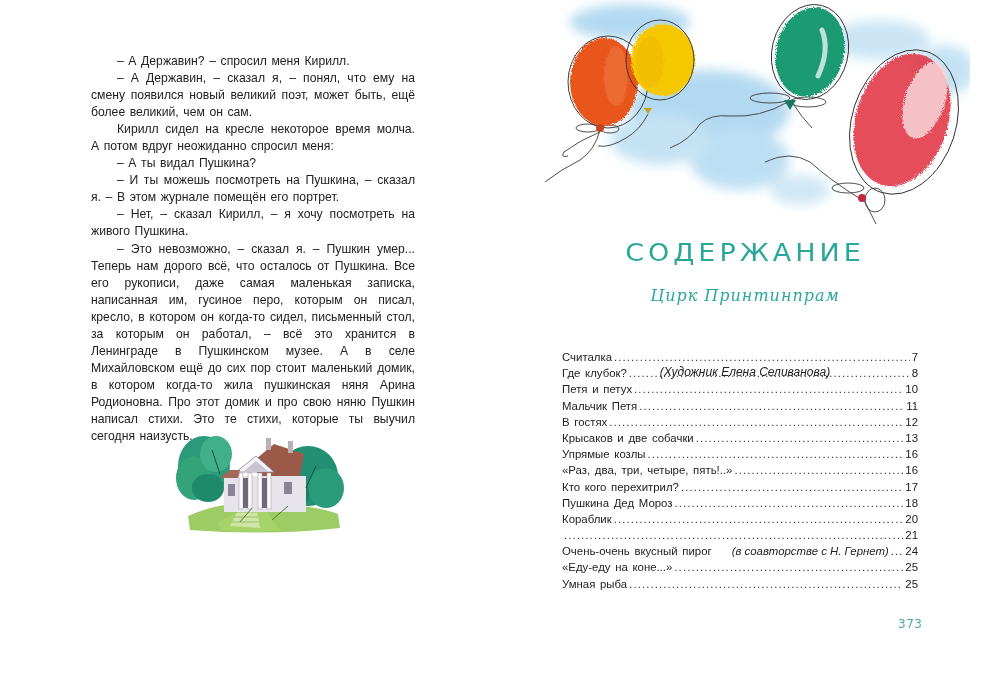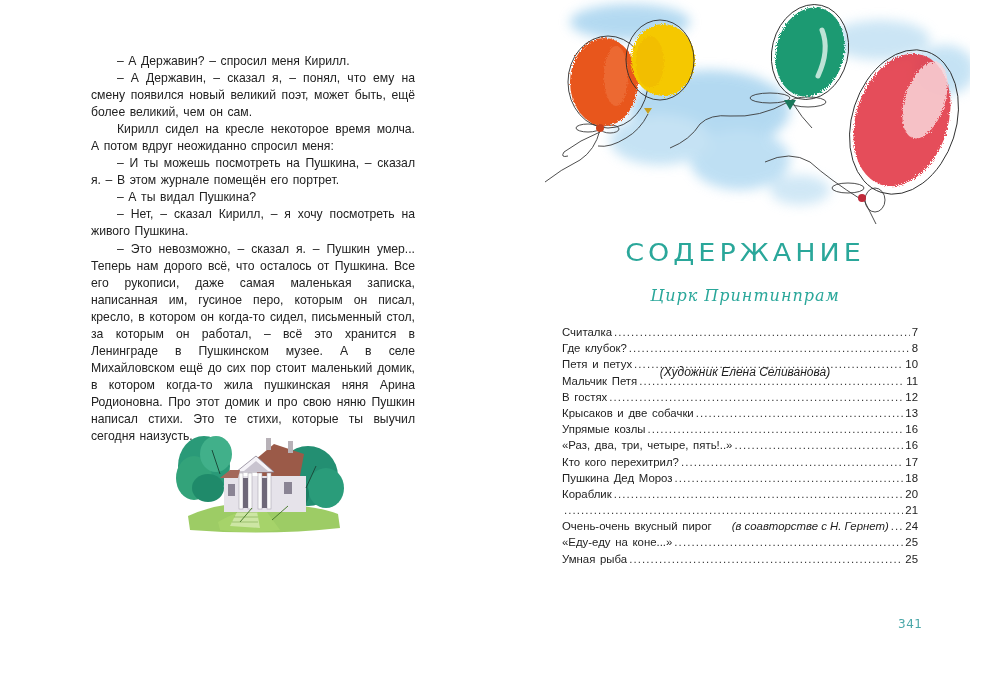--- a/index.html
+++ b/index.html
@@ -99,21 +99,21 @@
     text-align: center;
     font-style: italic;
     font-size: 12px;
     color: #222;
     margin-top: 47px;
   }
   
   .toc-list {
     position: absolute;
     left: 562px;
-    top: 324px;
+    top: 349px;
     width: 356px;
     margin: 0;
     padding: 0;
     list-style: none;
     font-size: 11.4px;
     color: #222;
   }
   .toc-item {
     display: flex;
     align-items: baseline;
@@ -159,22 +159,22 @@
 </head>
 <body>
 
 <div class="spread">
 
   <div class="page-left">
     <div class="body-text">
       <p>– А Державин? – спросил меня Кирилл.</p>
       <p>– А Державин, – сказал я, – понял, что ему на смену появился новый великий поэт, может быть, ещё более великий, чем он сам.</p>
       <p>Кирилл сидел на кресле некоторое время молча. А потом вдруг неожиданно спросил меня:</p>
+      <p>– А ты видал Пушкина?</p>
       <p>– И ты можешь посмотреть на Пушкина, – сказал я. – В этом журнале помещён его портрет.</p>
-      <p>– А ты видал Пушкина?</p>
       <p>– Нет, – сказал Кирилл, – я хочу посмотреть на живого Пушкина.</p>
       <p>– Это невозможно, – сказал я. – Пушкин умер... Теперь нам дорого всё, что осталось от Пушкина. Все его рукописи, даже самая маленькая записка, написанная им, гусиное перо, которым он писал, кресло, в котором он когда-то сидел, письменный стол, за которым он работал, – всё это хранится в Ленинграде в Пушкинском музее. А в селе Михайловском ещё до сих пор стоит маленький домик, в котором когда-то жила пушкинская няня Арина Родионовна. Про этот домик и про свою няню Пушкин написал стихи. Это те стихи, которые ты выучил сегодня наизусть.</p>
     </div>
 
     <div class="house-illustration">
       <svg width="180" height="118" viewBox="0 0 180 118" xmlns="http://www.w3.org/2000/svg">
 
         <path d="M20 98 Q60 80 110 86 Q150 88 170 96 L172 110 Q100 118 22 112 Z" fill="#8cc34a" opacity="0.85"></path>
         <path d="M50 104 Q70 92 96 90 L112 112 Q80 116 52 112 Z" fill="#a7d46a" opacity="0.9"></path>
 
@@ -367,14 +367,14 @@
         <span class="toc-leader"></span>
         <span class="toc-page">25</span>
       </li>
     <li class="toc-item">
         <span class="toc-label">Умная рыба</span>
         <span class="toc-leader"></span>
         <span class="toc-page">25</span>
       </li>
   </ul>
 
-  <div class="page-number">341</div>
+  <div class="page-number">373</div>
 </div>
 
 </body></html>

